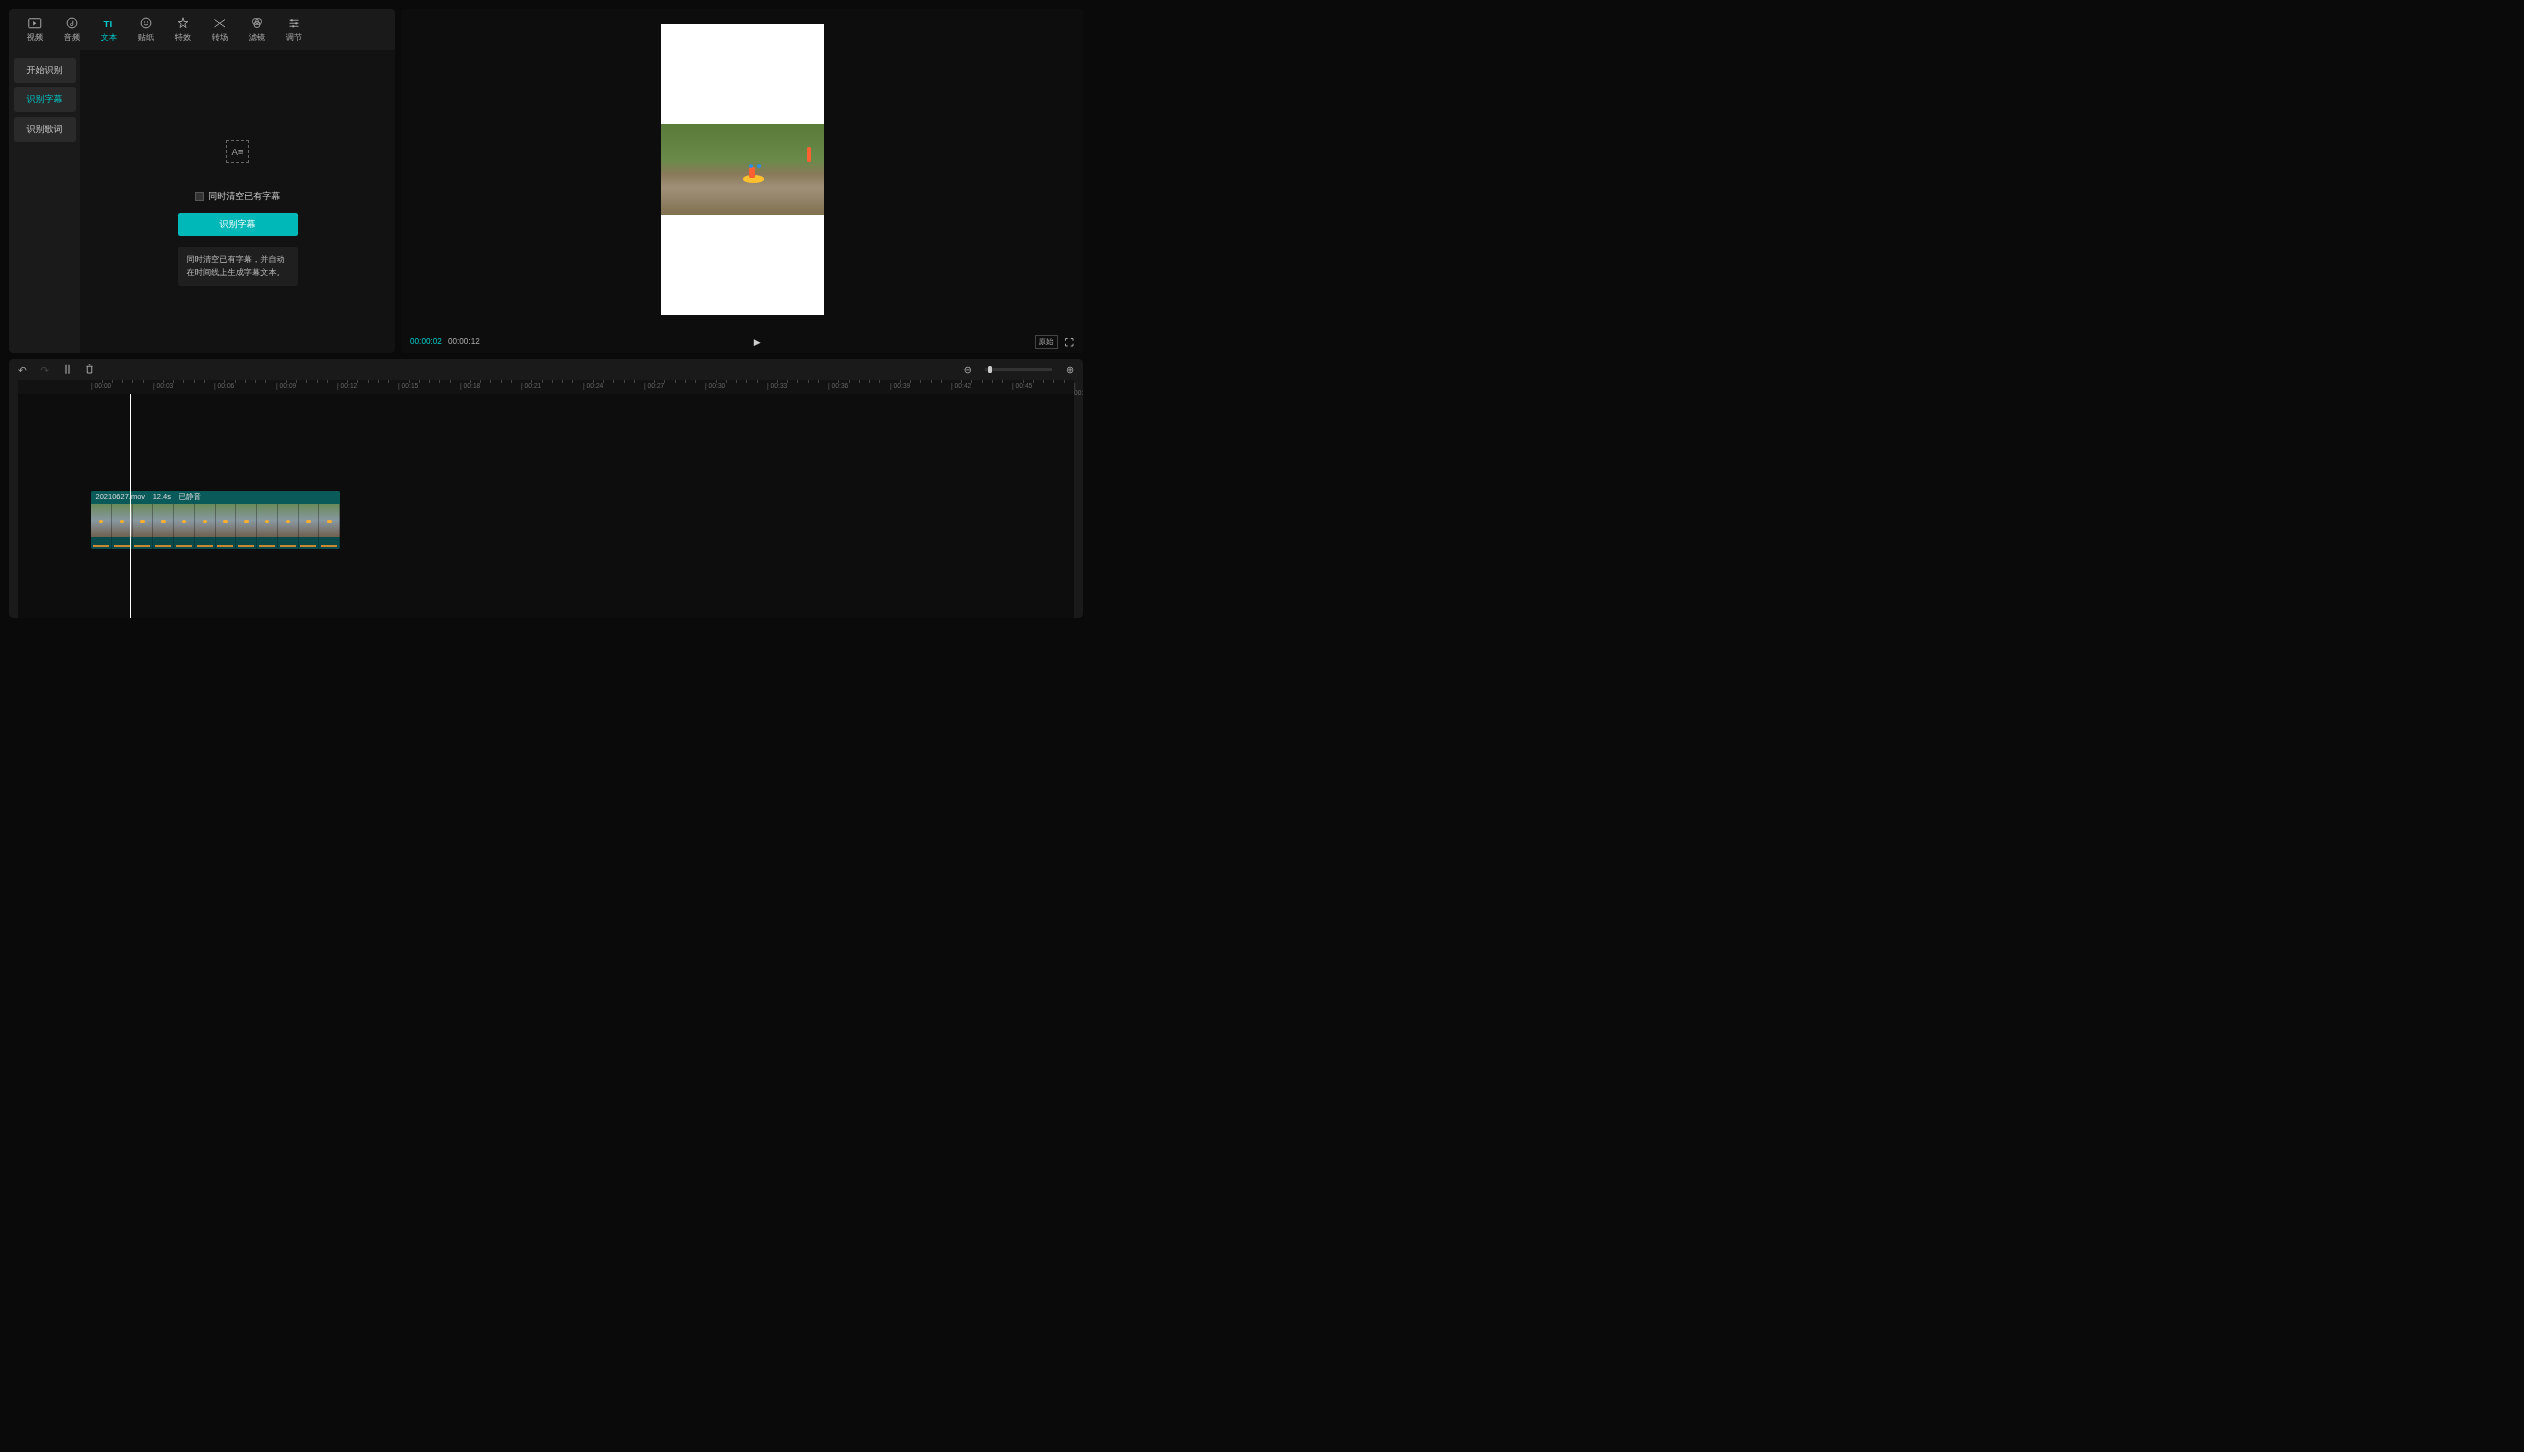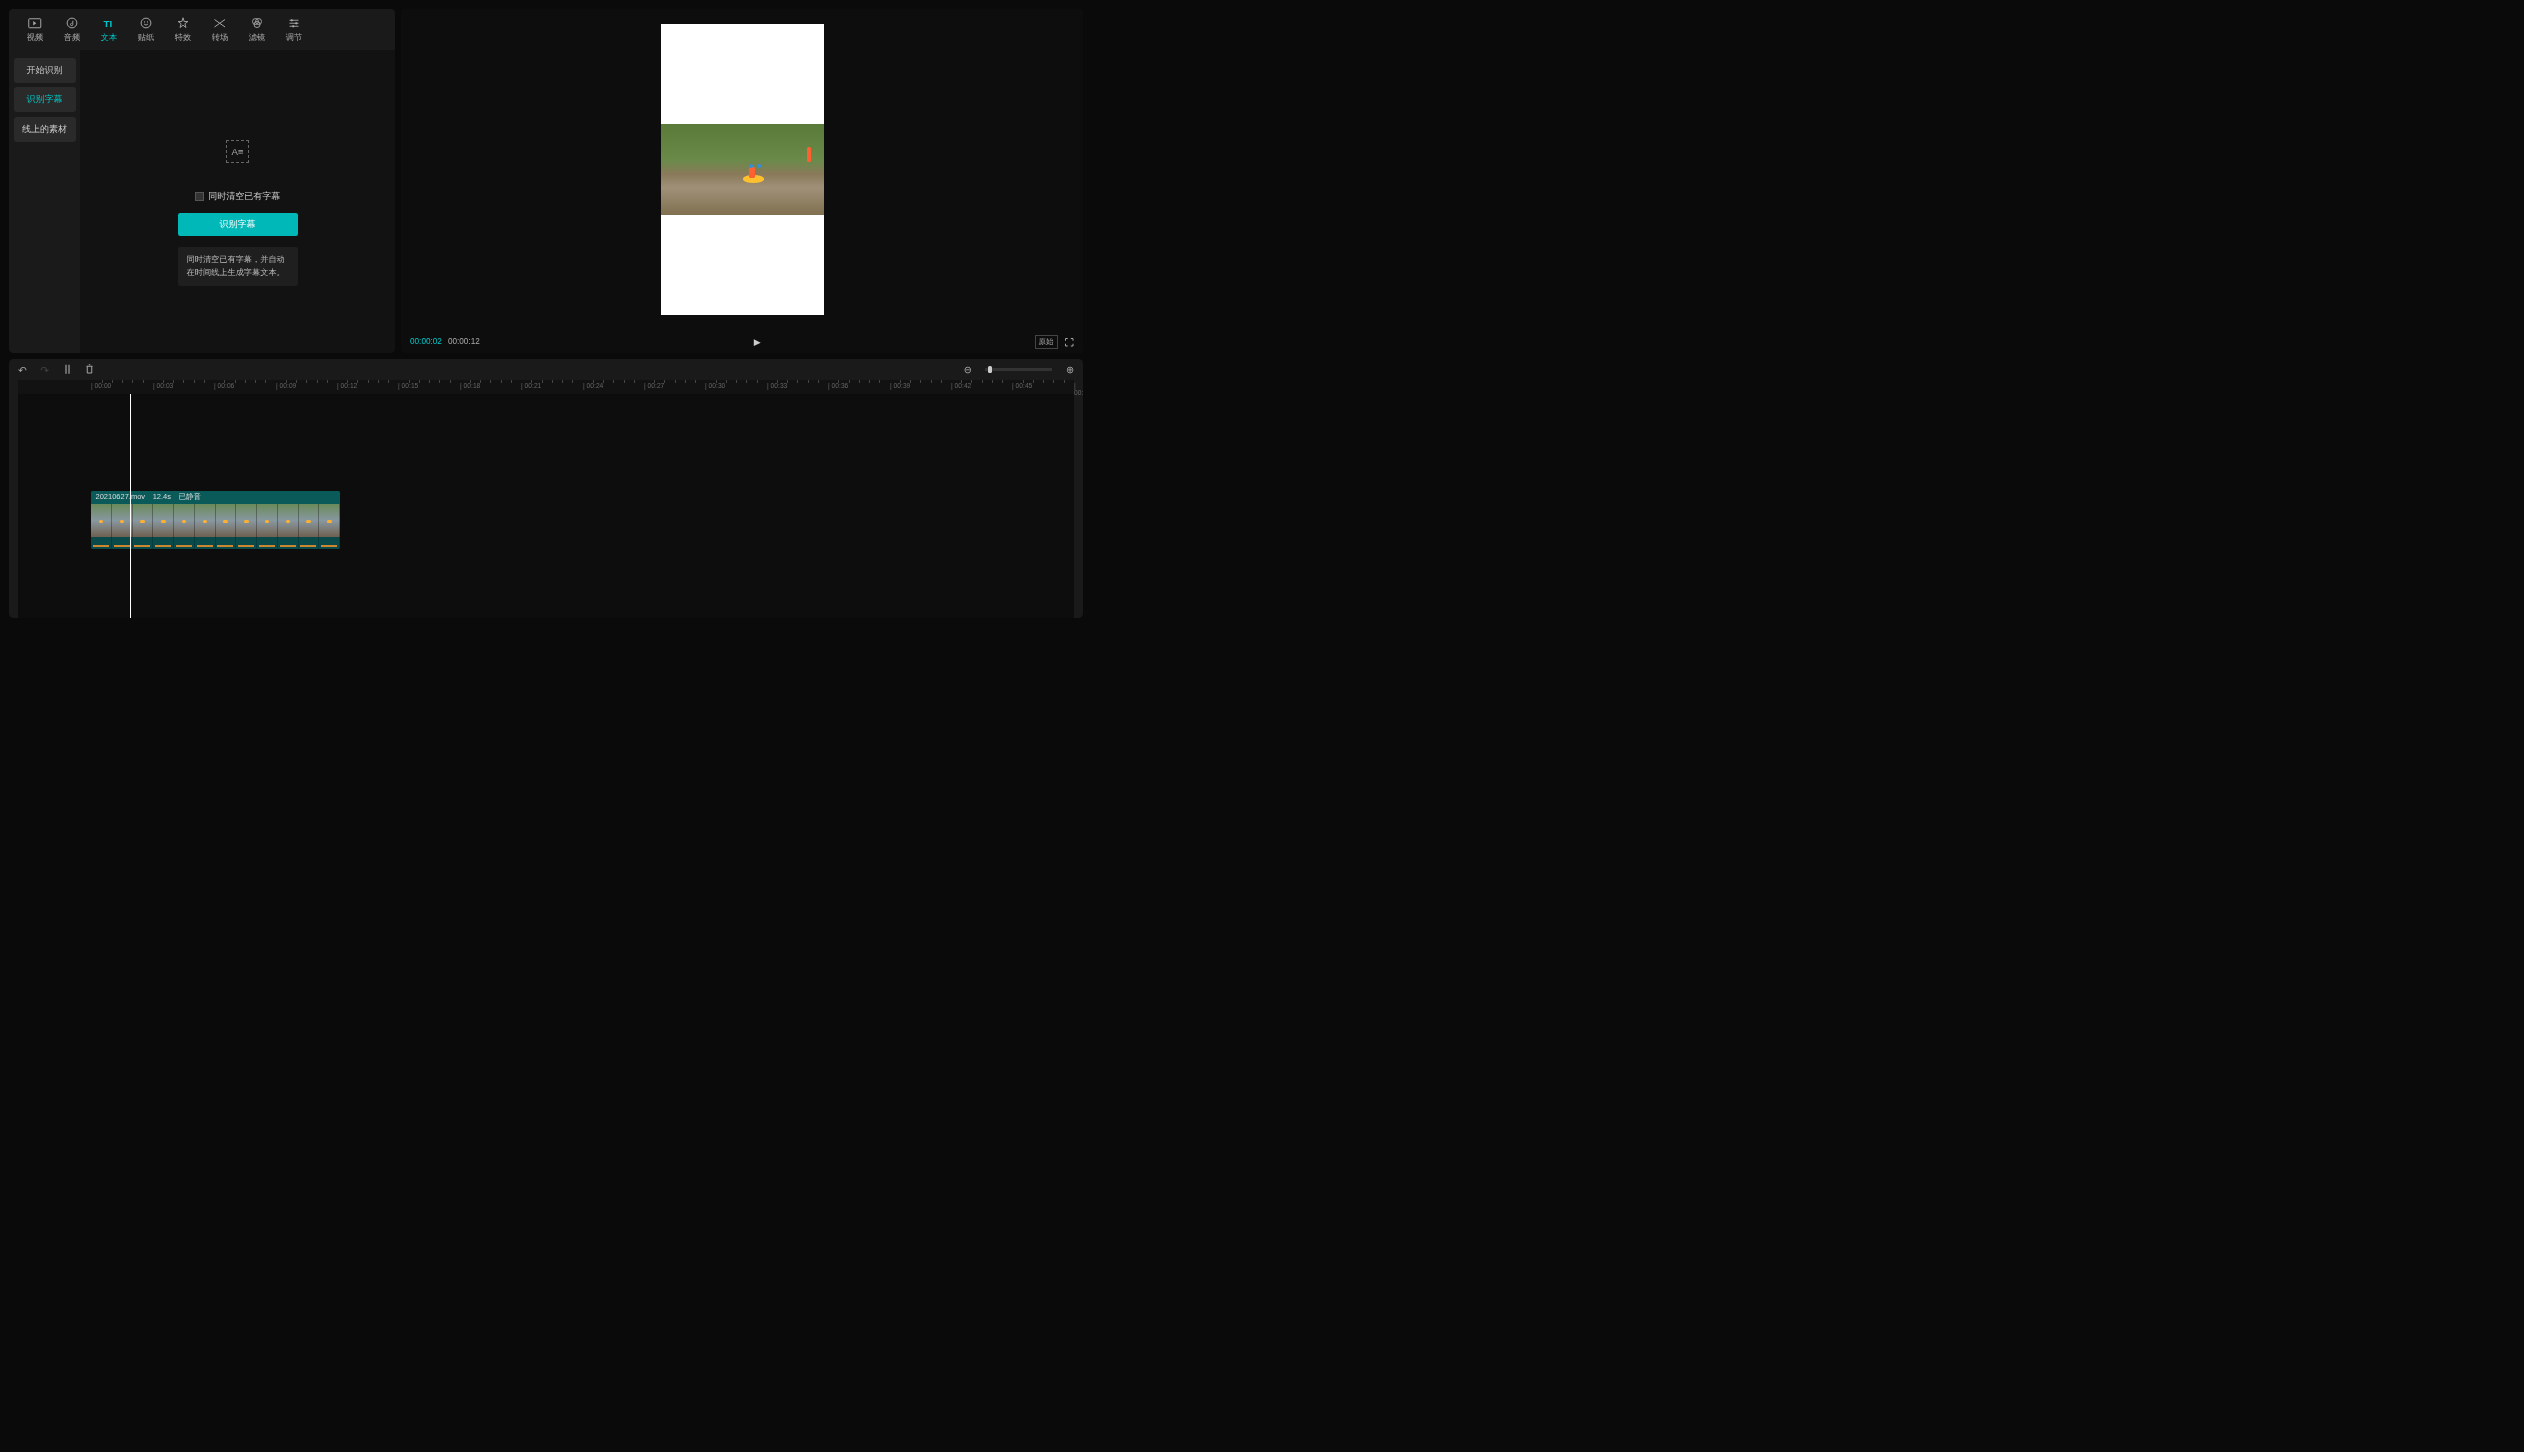--- a/index.html
+++ b/index.html
@@ -154,21 +154,21 @@
                 <circle cx="7" cy="11" r="1.5" fill="currentColor"></circle>
               </svg>
             </span>
           <span>调节</span>
         </div>
       </div>
       <div class="left-body">
         <div class="sub-sidebar">
           <button class="sub-btn">开始识别</button>
           <button class="sub-btn active">识别字幕</button>
-          <button class="sub-btn">线上的素材</button>
+          <button class="sub-btn">识别歌词</button>
         </div>
         <div class="text-content">
           <div class="text-icon-box">
               <span>A≡</span>
             </div>
           <div class="cb-row">
             <div class="cb"></div>
             <span>同时清空已有字幕</span>
           </div>
           <button class="recognize-btn">识别字幕</button>

